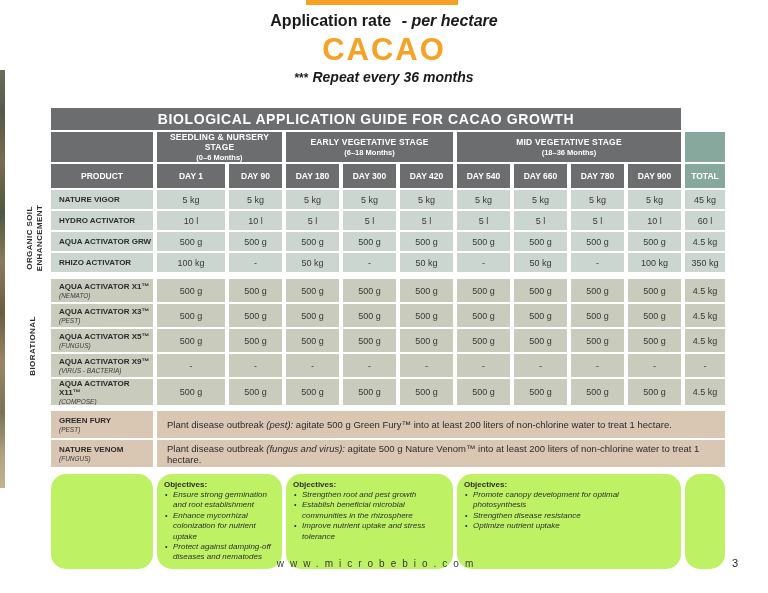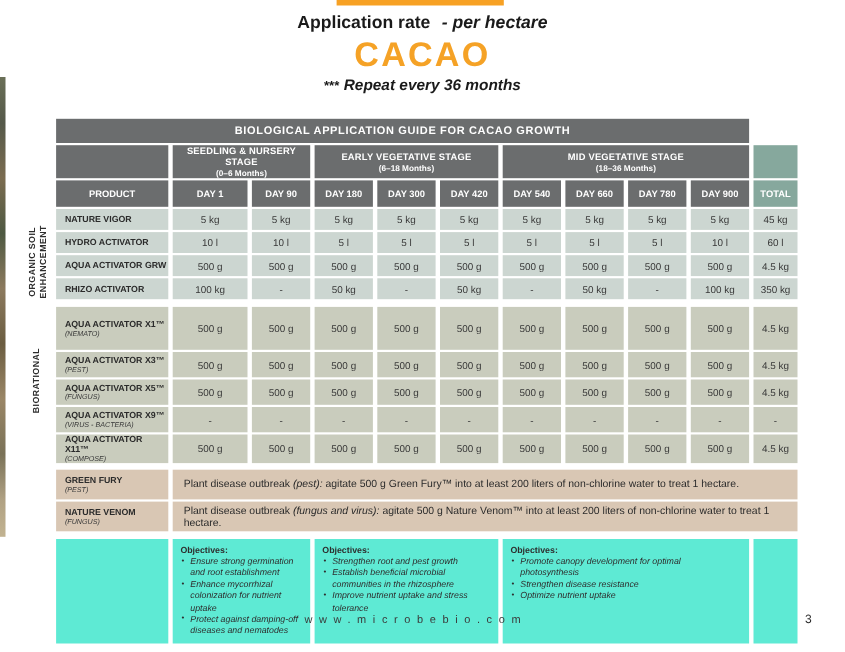--- a/index.html
+++ b/index.html
@@ -25,34 +25,34 @@
 
   
   .vlabel { position:absolute; transform:rotate(-90deg); transform-origin:center; text-align:center;
     font-weight:bold; font-size:8px; letter-spacing:0.4px; color:#2d2d2d; line-height:1.3; white-space:pre-line; }
   .vlabel-organic { left:-11px; top:228px; width:92px; height:20px; }
   .vlabel-bio { left:-20px; top:339px; width:110px; height:14px; }
 
   
   table.app-table { position:absolute; left:47px; top:106px; border-collapse:separate; border-spacing:4px 2px; table-layout:fixed; }
   td { padding:0; overflow:hidden; }
-  .banner-cell { background:#6b6d6e; color:#ffffff; text-align:center; font-weight:bold; font-size:10px; letter-spacing:0.6px; }
+  .banner-cell { background:#6b6d6e; color:#ffffff; text-align:center; font-weight:bold; font-size:14px; letter-spacing:0.6px; }
   .hdr { background:#6b6d6e; }
   .stage-cell { background:#6b6d6e; color:#ffffff; text-align:center; font-weight:bold; }
   .stage-name { font-size:8.5px; letter-spacing:0.2px; }
   .stage-months { font-size:7.5px; margin-top:1px; }
   .day-cell { background:#6b6d6e; color:#ffffff; text-align:center; font-weight:bold; font-size:8.5px; }
   .sage { background:#86a89d; }
   .total-cell { background:#86a89d; color:#ffffff; text-align:center; font-weight:bold; font-size:8.5px; }
   .blank { background:transparent; }
 
   .seafoam { background:#ccd6d1; }
   .olive { background:#c9ccbd; }
   .tan { background:#d9c7b4; }
-  .obj-green { background:#5eead4; }
+  .obj-green { background:#bef264;border-radius:15px; }
 
   .plabel { font-weight:bold; font-size:8px; color:#2b2b2b; padding-left:8px; vertical-align:middle; }
   .plabel .sub { display:block; font-weight:normal; font-style:italic; font-size:6.5px; color:#3a3a3a; margin-top:1px; }
   .val { text-align:center; font-size:9px; color:#373737; vertical-align:middle; }
 
   .desc-cell { font-size:9.5px; color:#2b2b2b; text-align:left; padding-left:10px; vertical-align:middle; }
   .desc-cell em { font-style:italic; }
 
   .obj-cell { vertical-align:top; padding:6px 7px; font-size:8px; color:#2e2e2e; }
   .obj-heading { font-weight:bold; margin-bottom:1px; }
@@ -190,21 +190,21 @@
       <td class="seafoam val">50 kg</td>
       <td class="seafoam val">-</td>
       <td class="seafoam val">100 kg</td>
       <td class="seafoam val">350 kg</td>
     </tr>
 
     <tr style="height:3px">
           <td colspan="11" class="blank"></td>
         </tr>
 
-    <tr style="height:39px">
+    <tr style="height:23px">
       <td class="olive plabel"><span>AQUA ACTIVATOR X1™</span><span class="sub">(NEMATO)</span></td>
       <td class="olive val">500 g</td>
       <td class="olive val">500 g</td>
       <td class="olive val">500 g</td>
       <td class="olive val">500 g</td>
       <td class="olive val">500 g</td>
       <td class="olive val">500 g</td>
       <td class="olive val">500 g</td>
       <td class="olive val">500 g</td>
       <td class="olive val">500 g</td>

